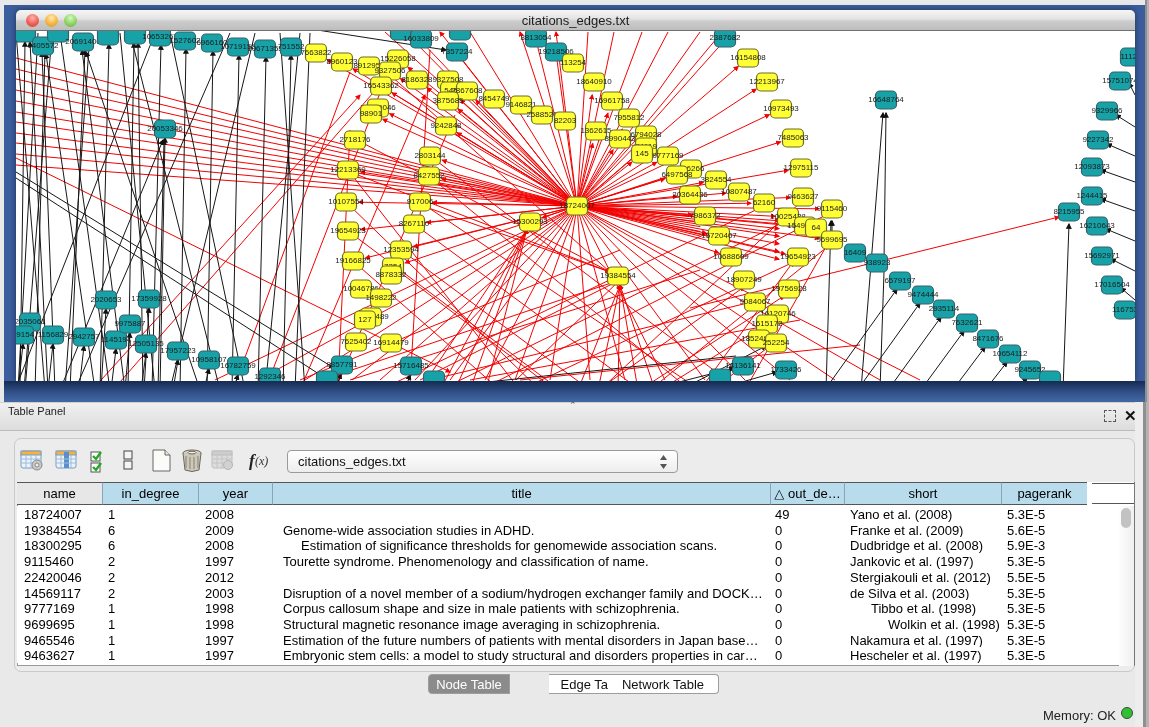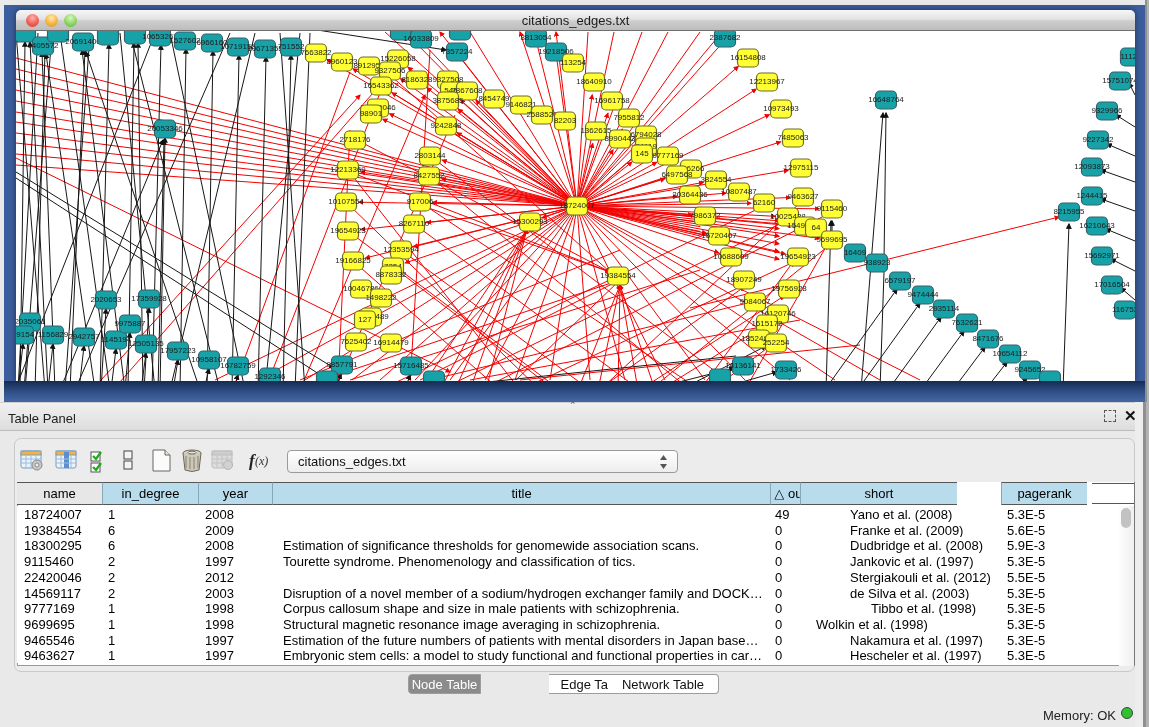--- a/index.html
+++ b/index.html
@@ -7,21 +7,21 @@
 #win {position:absolute;left:16px;top:10px;width:1119px;height:371px;border-radius:5px 5px 0 0;
  box-shadow:0 0 6px rgba(0,0,0,.5)}
 #titlebar {position:absolute;left:0;top:0;width:1119px;height:21px;border-radius:5px 5px 0 0;
  background:linear-gradient(#f6f6f6,#e3e3e3 45%,#cdcdcd 55%,#bdbdbd);border-bottom:1px solid #6f6f6f;}
 #titlebar .t {position:absolute;width:100%;text-align:center;top:3px;font-size:13px;color:#1c1c1c}
 .tl {position:absolute;top:4px;width:13px;height:13px;border-radius:50%;}
 #canvas {position:absolute;left:0;top:21px;width:1119px;height:350px;background:#fff;overflow:hidden}
 #bluebandshadow {position:absolute;left:4px;top:381px;width:1142px;height:21px;background:linear-gradient(#152a50,#2d4b81 45%,#40639f 90%,#44679f)}
 #tpbar {position:absolute;left:0;top:402px;width:1141px;height:29px;
  background:linear-gradient(#f0f0f0,#dddddd);border-bottom:1px solid #bcbcbc;border-top:1px solid #cfcfcf}
-#tpbar .t {position:absolute;left:8px;top:8px;font-size:13px;color:#222}
+#tpbar .t {position:absolute;left:8px;top:2px;font-size:11px;color:#222}
 #panel {position:absolute;left:0;top:432px;width:1143px;height:295px;background:#e9e9e9}
 #rightstrip {position:absolute;left:1135px;top:402px;width:14px;height:325px;
  background:linear-gradient(90deg,#ededed 0 8px,#8f8f8f 8px 11px,#b3b3b3 11px)}
 #rightstrip2 {position:absolute;left:1145px;top:0px;width:4px;height:402px;
  background:linear-gradient(90deg,#8f8f8f 0 2px,#b3b3b3 2px)}
 .hdr {position:absolute;top:482px;height:23px;background:#b9dcec;
  border-top:1px solid #555;border-bottom:1px solid #555;border-left:1px solid #88a6b5;font-size:13px;color:#000;text-align:center;line-height:22px}
 .trow {position:absolute;left:17px;width:1101px;height:16px;background:#fff;font-size:13px;color:#000}
 .trow span {position:absolute;top:1px;white-space:nowrap}
 #panelbox {position:absolute;left:14px;top:438px;width:1121px;height:234px;background:#ececec;
@@ -608,53 +608,54 @@
       <path d="M4.5 14L8 9H1z" fill="#555"></path>
     </svg>
 </div>
 
 <div id="tablebg"></div>
 <div class="hdr" style="left:17px;width:85px;background:#e7e7e7;border-left:none">name</div>
 <div class="hdr" style="left:102px;width:96px">in_degree</div>
 <div class="hdr" style="left:198px;width:74px">year</div>
 <div class="hdr" style="left:272px;width:498px">title</div>
 <div class="hdr" style="left:770px;width:74px">△ out_de…</div>
-<div class="hdr" style="left:800px;width:157px">short</div>
+<div class="hdr" style="left:844px;width:157px">short</div>
 <div class="hdr" style="left:1001px;width:86px">pagerank</div>
 <div style="position:absolute;left:1092px;top:483px;width:42px;height:21px;background:#fff;border-top:1px solid #555;border-bottom:1px solid #555;"></div>
 <div class="trow" style="top:506px">
 <span style="left:7px">18724007</span>
     <span style="left:91px">1</span>
     <span style="left:188px">2008</span>
     <span style="left:758px">49</span>
     <span style="left:833px">Yano et al. (2008)</span>
     <span style="left:990px">5.3E-5</span>
 </div>
 <div class="trow" style="top:522px">
 <span style="left:7px">19384554</span>
     <span style="left:91px">6</span>
     <span style="left:188px">2009</span>
+    <span style="left:266px;width:489px;overflow:hidden">Genome-wide association studies in ADHD.</span>
     <span style="left:758px">0</span>
     <span style="left:833px">Franke et al. (2009)</span>
     <span style="left:990px">5.6E-5</span>
 </div>
 <div class="trow" style="top:537px">
 <span style="left:7px">18300295</span>
     <span style="left:91px">6</span>
     <span style="left:188px">2008</span>
-    <span style="left:266px;width:489px;overflow:hidden">Estimation of significance thresholds for genomewide association scans.</span>
+    <span style="left:284px;width:489px;overflow:hidden">Estimation of significance thresholds for genomewide association scans.</span>
     <span style="left:758px">0</span>
     <span style="left:833px">Dudbridge et al. (2008)</span>
     <span style="left:990px">5.9E-3</span>
 </div>
 <div class="trow" style="top:553px">
 <span style="left:7px">9115460</span>
     <span style="left:91px">2</span>
     <span style="left:188px">1997</span>
-    <span style="left:266px;width:489px;overflow:hidden">Tourette syndrome. Phenomenology and classification of tics.</span>
+    <span style="left:266px;width:489px;overflow:hidden">Tourette syndrome. Phenomenology and classification of name.</span>
     <span style="left:758px">0</span>
     <span style="left:833px">Jankovic et al. (1997)</span>
     <span style="left:990px">5.3E-5</span>
 </div>
 <div class="trow" style="top:569px">
 <span style="left:7px">22420046</span>
     <span style="left:91px">2</span>
     <span style="left:188px">2012</span>
     <span style="left:758px">0</span>
     <span style="left:833px">Stergiakouli et al. (2012)</span>
@@ -677,42 +678,42 @@
     <span style="left:758px">0</span>
     <span style="left:854px">Tibbo et al. (1998)</span>
     <span style="left:990px">5.3E-5</span>
 </div>
 <div class="trow" style="top:616px">
 <span style="left:7px">9699695</span>
     <span style="left:91px">1</span>
     <span style="left:188px">1998</span>
     <span style="left:266px;width:489px;overflow:hidden">Structural magnetic resonance image averaging in schizophrenia.</span>
     <span style="left:758px">0</span>
-    <span style="left:799px">Wolkin et al. (1998)</span>
+    <span style="left:871px">Wolkin et al. (1998)</span>
     <span style="left:990px">5.3E-5</span>
 </div>
 <div class="trow" style="top:632px">
 <span style="left:7px">9465546</span>
     <span style="left:91px">1</span>
     <span style="left:188px">1997</span>
     <span style="left:266px;width:489px;overflow:hidden">Estimation of the future numbers of patients with mental disorders in Japan base…</span>
     <span style="left:758px">0</span>
     <span style="left:833px">Nakamura et al. (1997)</span>
     <span style="left:990px">5.3E-5</span>
 </div>
 <div class="trow" style="top:647px">
 <span style="left:7px">9463627</span>
     <span style="left:91px">1</span>
     <span style="left:188px">1997</span>
-    <span style="left:266px;width:489px;overflow:hidden">Embryonic stem cells: a model to study functional and functional properties in car…</span>
+    <span style="left:266px;width:489px;overflow:hidden">Embryonic stem cells: a model to study structural and disorders properties in car…</span>
     <span style="left:758px">0</span>
     <span style="left:833px">Hescheler et al. (1997)</span>
     <span style="left:990px">5.3E-5</span>
 </div>
 <div id="vscroll">
     <div id="vthumb"></div>
   </div>
 
-<div class="seg" style="left:408px;width:73px;border-radius:4px 0 0 4px;background:#8b8b8b;color:#fff">Node Table</div>
+<div class="seg" style="left:428px;width:82px;border-radius:4px 0 0 4px;background:#8b8b8b;color:#fff">Node Table</div>
 <div class="seg" style="left:549px;width:89px;border-left:none">Edge Table</div>
 <div class="seg" style="left:608px;width:111px;border-left:none;border-radius:0 4px 4px 0">Network Table</div>
 
 <div style="position:absolute;left:1000px;top:708px;width:116px;text-align:right;font-size:13px;color:#222">Memory: OK</div>
 <div style="position:absolute;left:1121px;top:707px;width:12px;height:12px;border-radius:50%;background:#2ec22e;border:1px solid #444"></div>
 </body></html>

